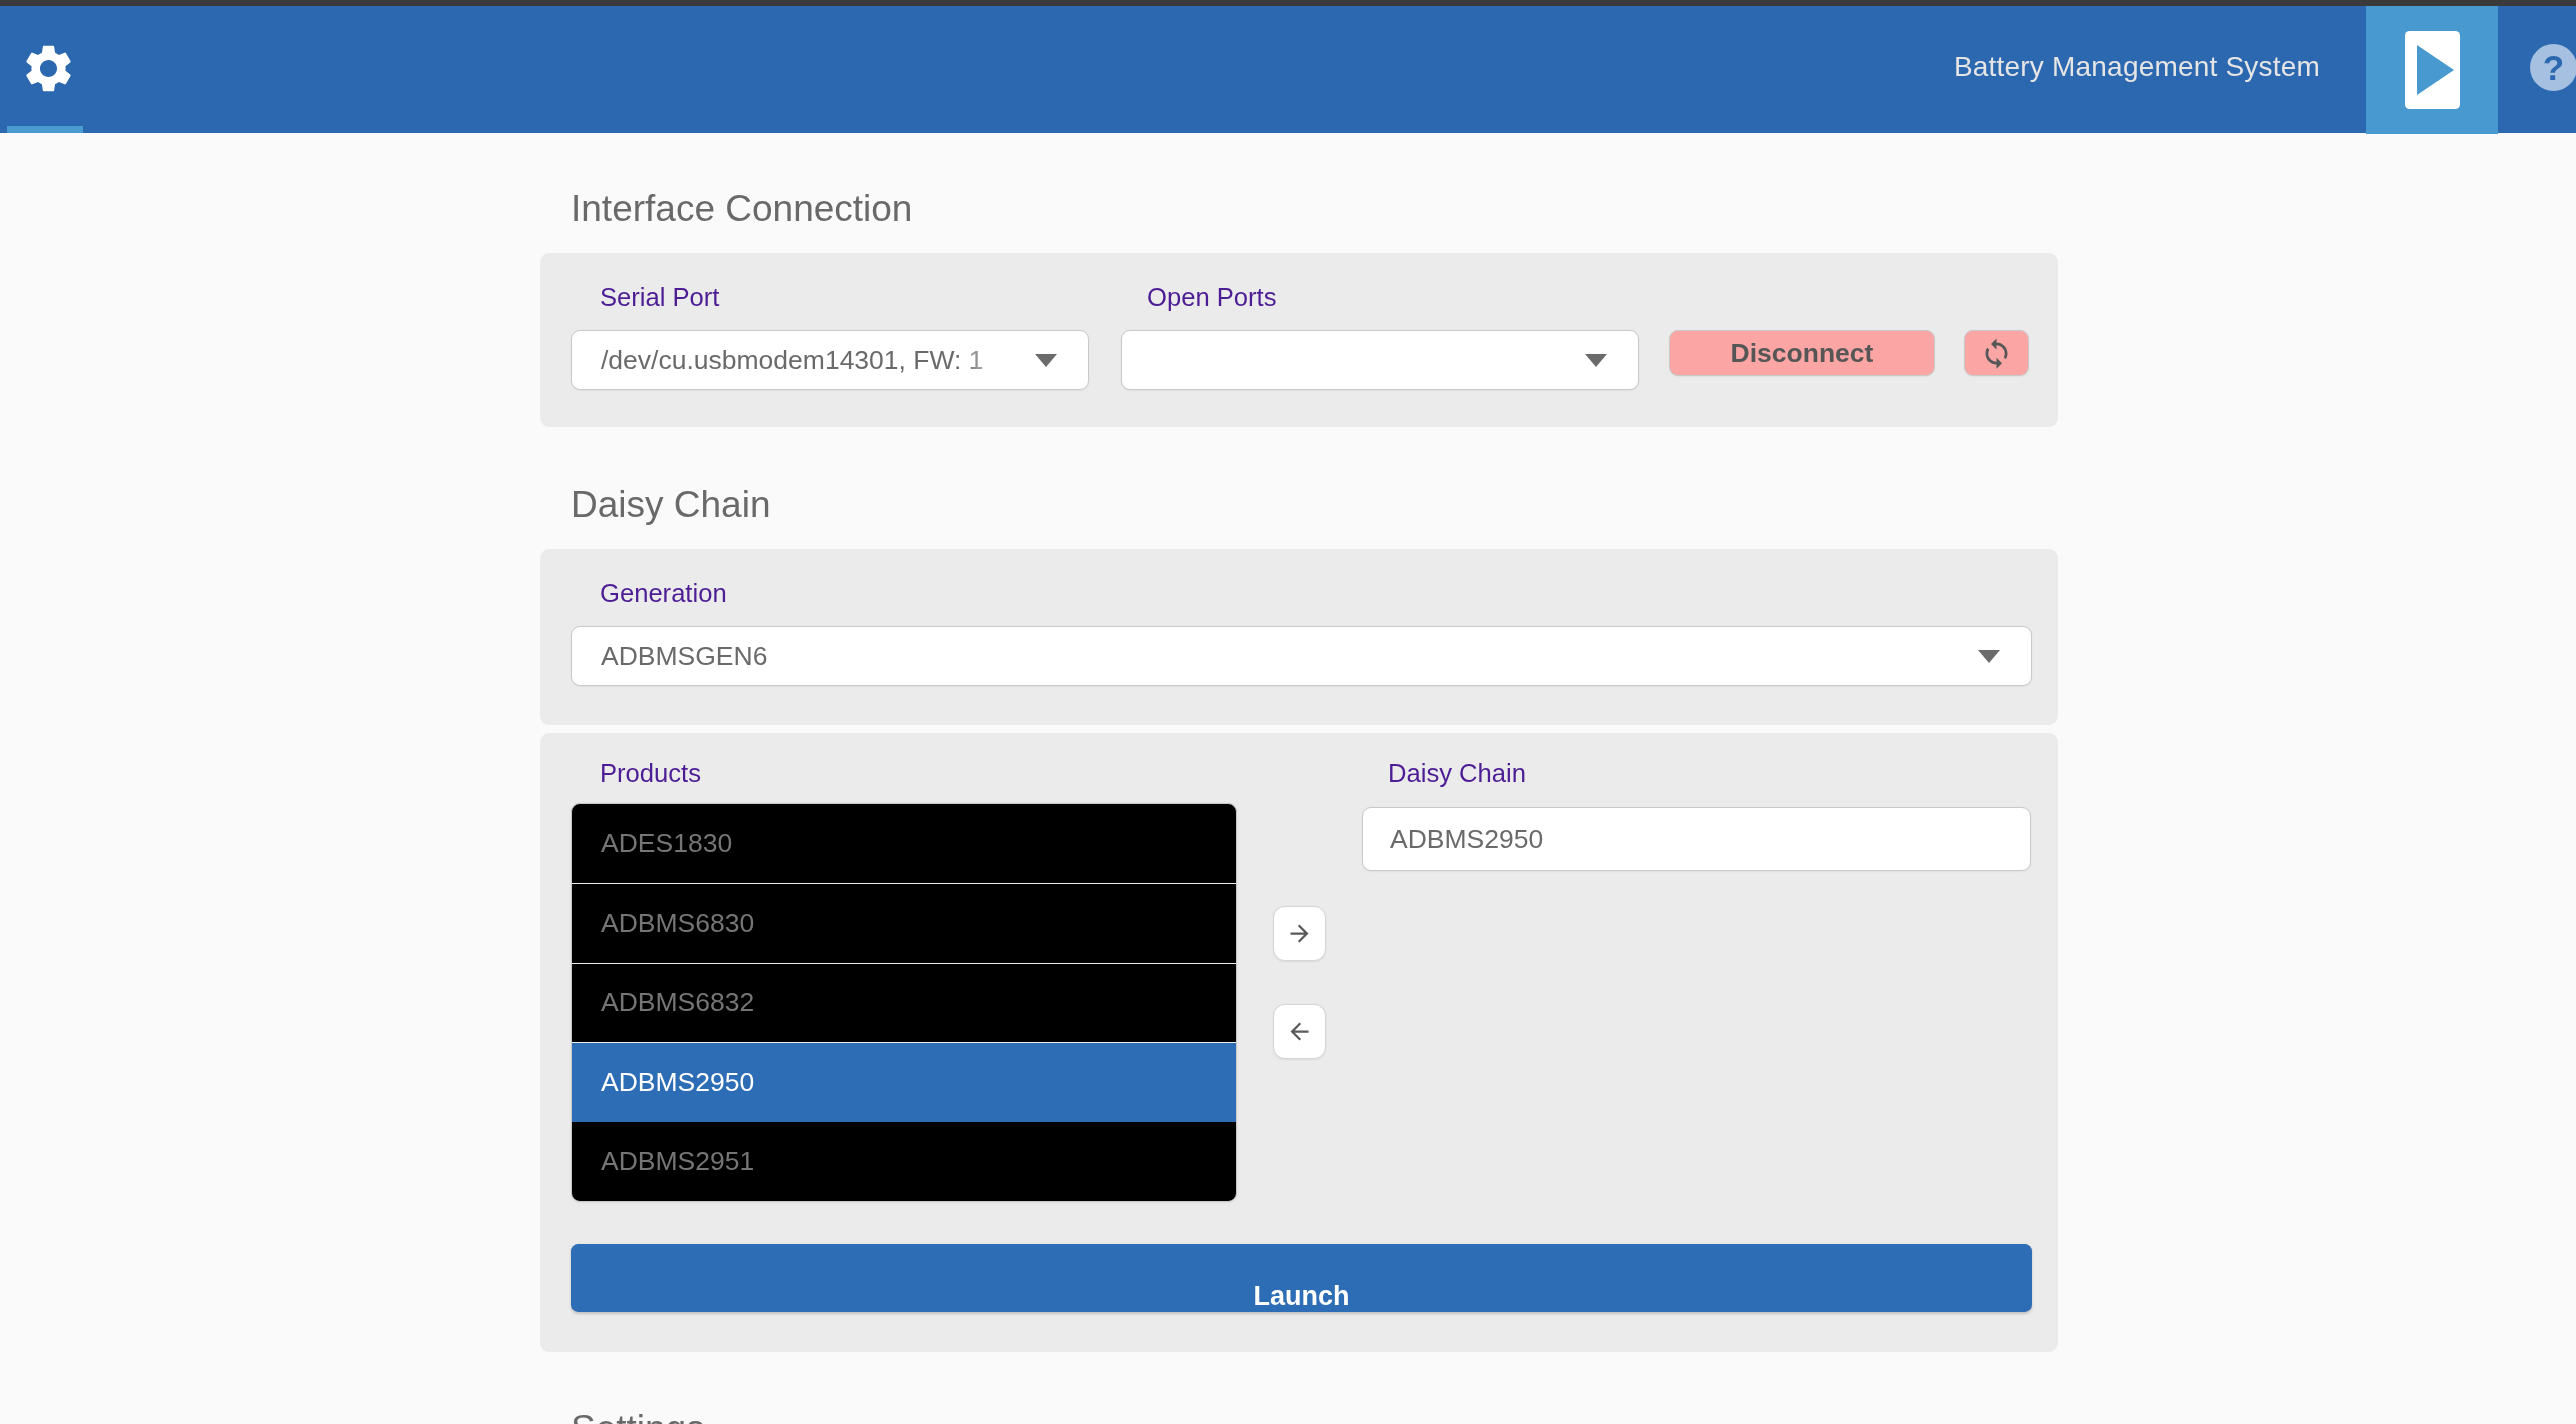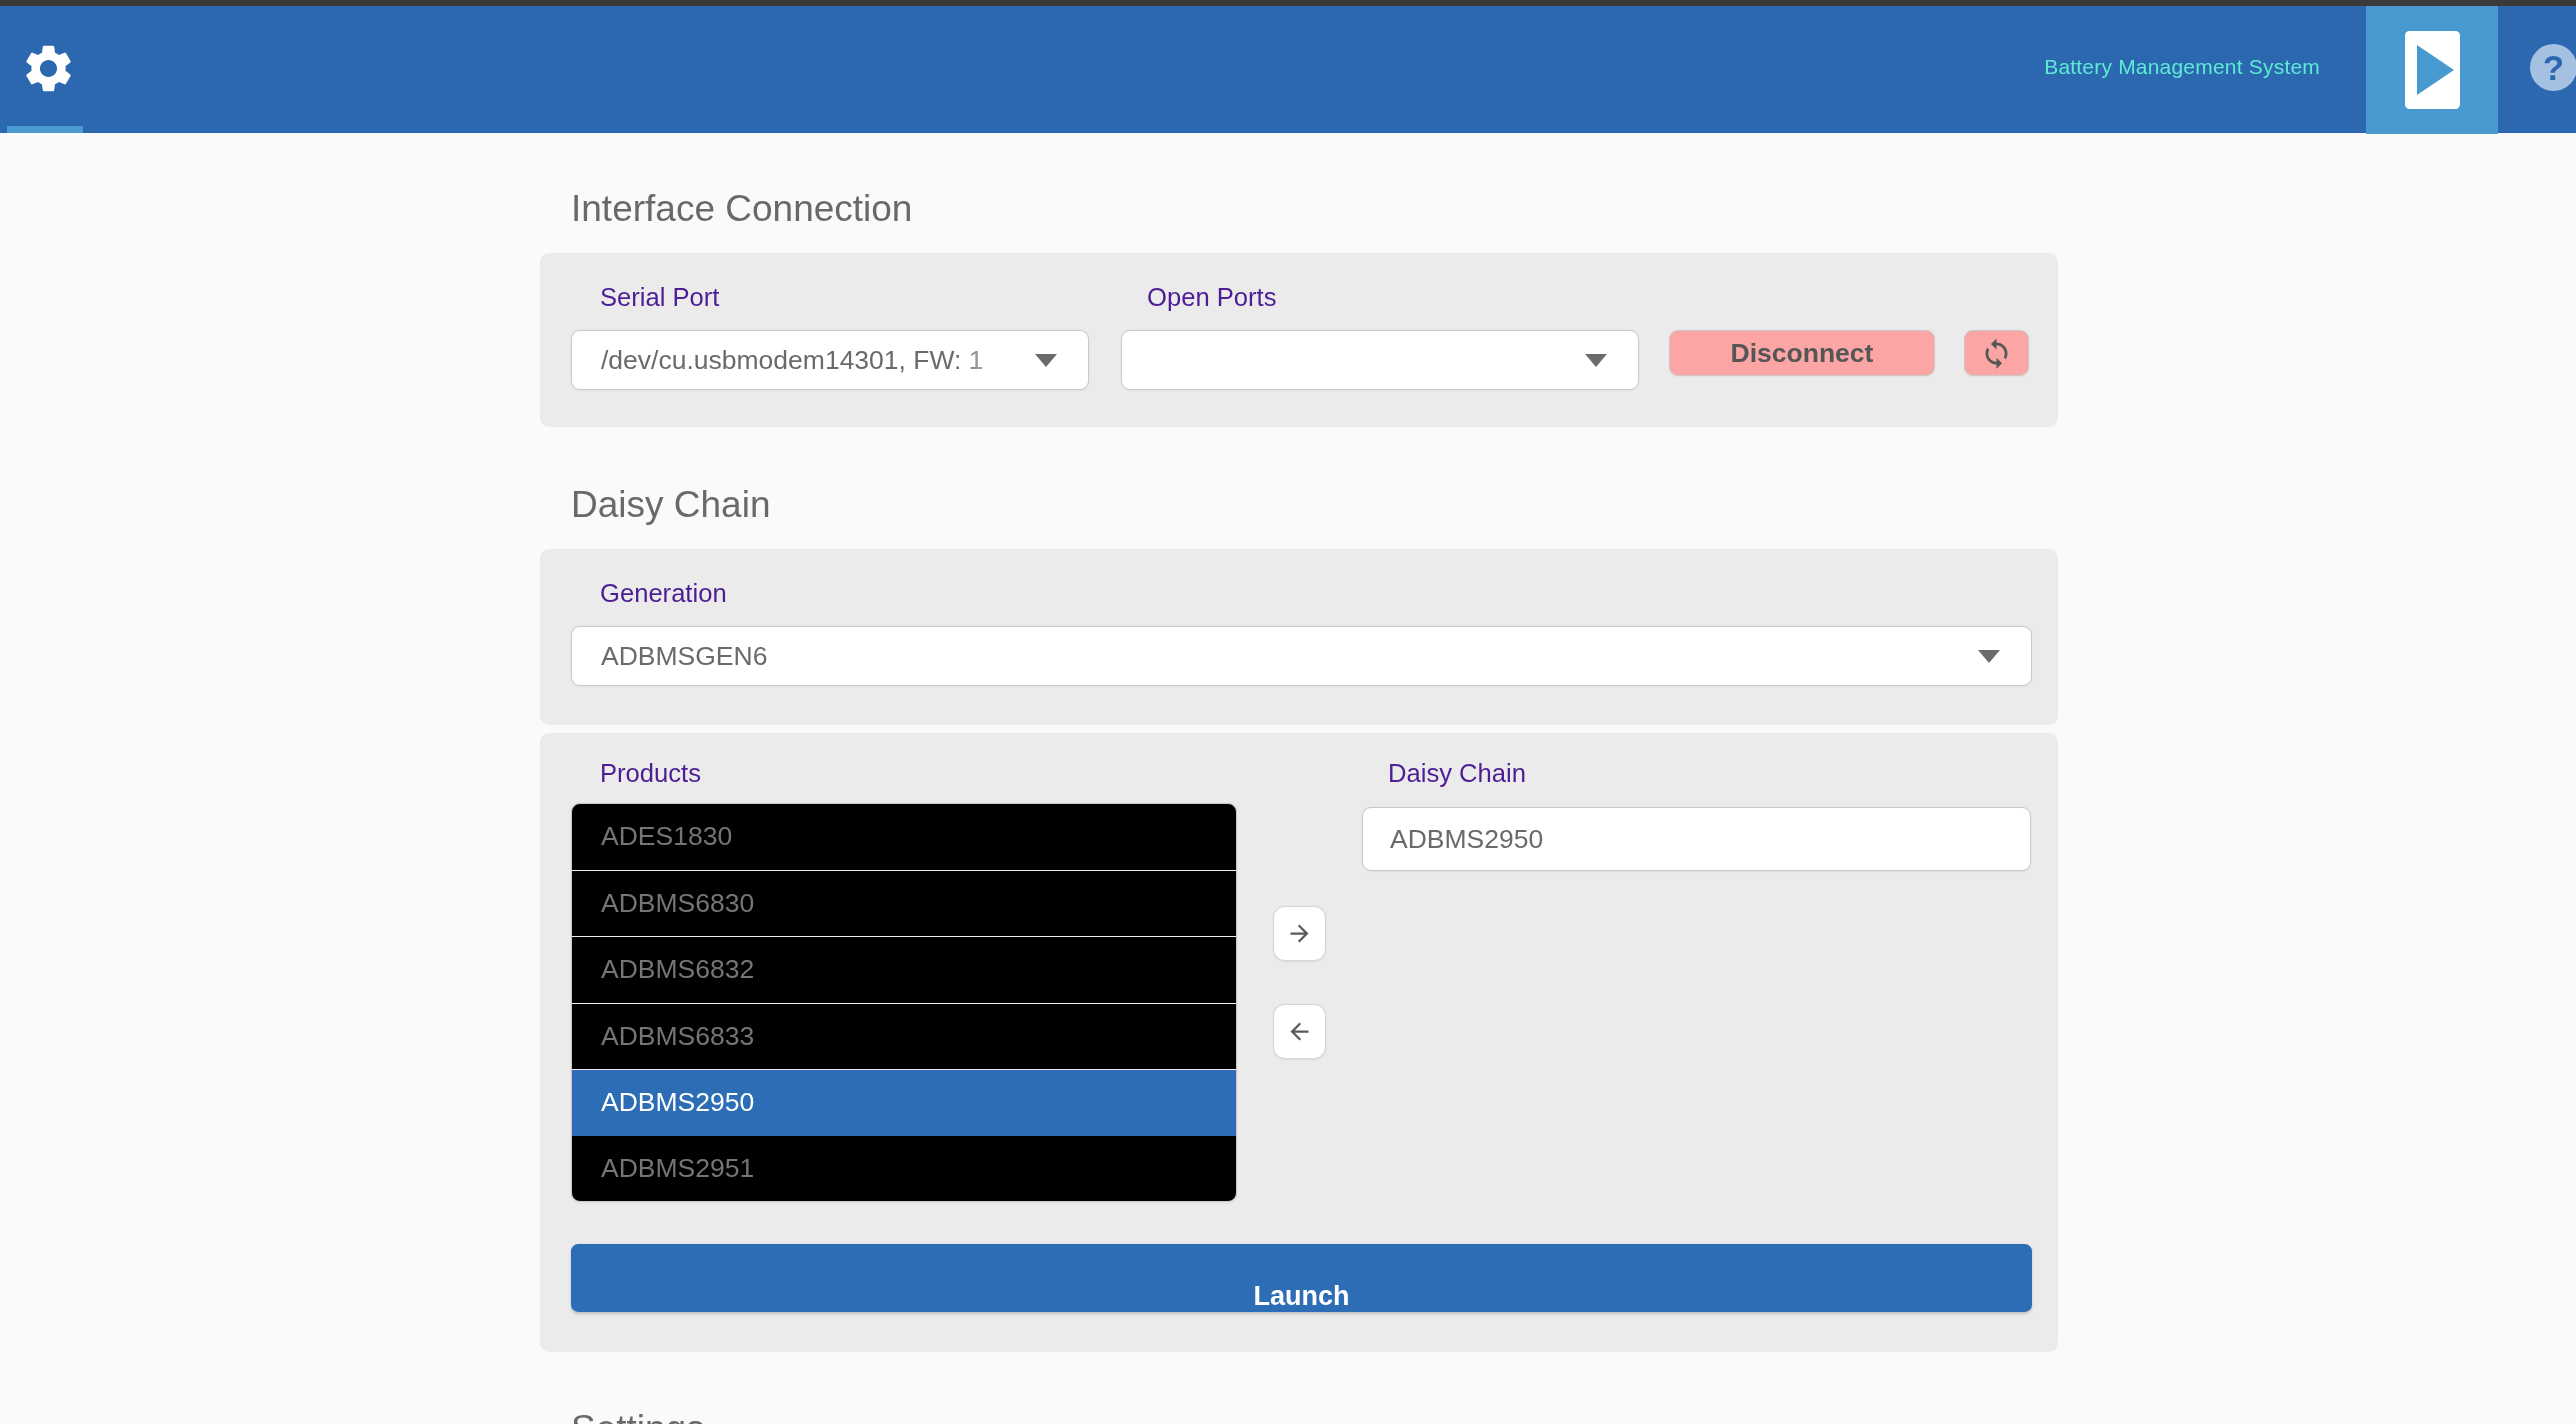--- a/index.html
+++ b/index.html
@@ -12,21 +12,21 @@
   }
   
   .topstrip{position:absolute;left:0;top:0;width:2576px;height:5.5px;background:#3a3a3a;z-index:30;}
   .header{position:absolute;left:0;top:0;width:2576px;height:133px;background:#2b68b0;z-index:10;}
   .gear-btn{position:absolute;left:20px;top:40px;width:57px;height:57px;cursor:pointer;}
   .gear-btn svg{width:57px;height:57px;fill:#ffffff;}
   .tab-indicator{position:absolute;left:7.3px;top:126px;width:76px;height:7.3px;background:#4a9bd0;}
   .app-title{
     position:absolute;right:256px;top:0;height:133px;
     display:flex;align-items:center;
-    color:#5eead4;font-size:21px;font-weight:500;letter-spacing:0.2px;
+    color:#e5e5e5;font-size:28px;font-weight:500;letter-spacing:0.2px;
   }
   .play-btn{
     position:absolute;left:2366px;top:5.5px;width:132px;height:128px;
     background:#4799cf;display:flex;align-items:center;justify-content:center;cursor:pointer;
   }
   .play-inner{
     width:55px;height:78px;background:#ffffff;border-radius:4.6px;
     display:flex;align-items:center;justify-content:center;
   }
   .play-tri{
@@ -181,21 +181,20 @@
 <div class="field-label" style="left:1388px;top:759px;">Daisy Chain</div>
 
 <div class="listbox">
 
     <div class="list-row">ADES1830</div>
 
     <div class="list-row">ADBMS6830</div>
 
     <div class="list-row">ADBMS6832</div>
 
-    <div class="list-row">ADBMS6833</div>
 
     <div class="list-row selected">ADBMS2950</div>
 
     <div class="list-row">ADBMS2951</div>
   </div>
 
 <div class="chainbox">
 
     <div class="chain-row">ADBMS2950</div>
   </div>

